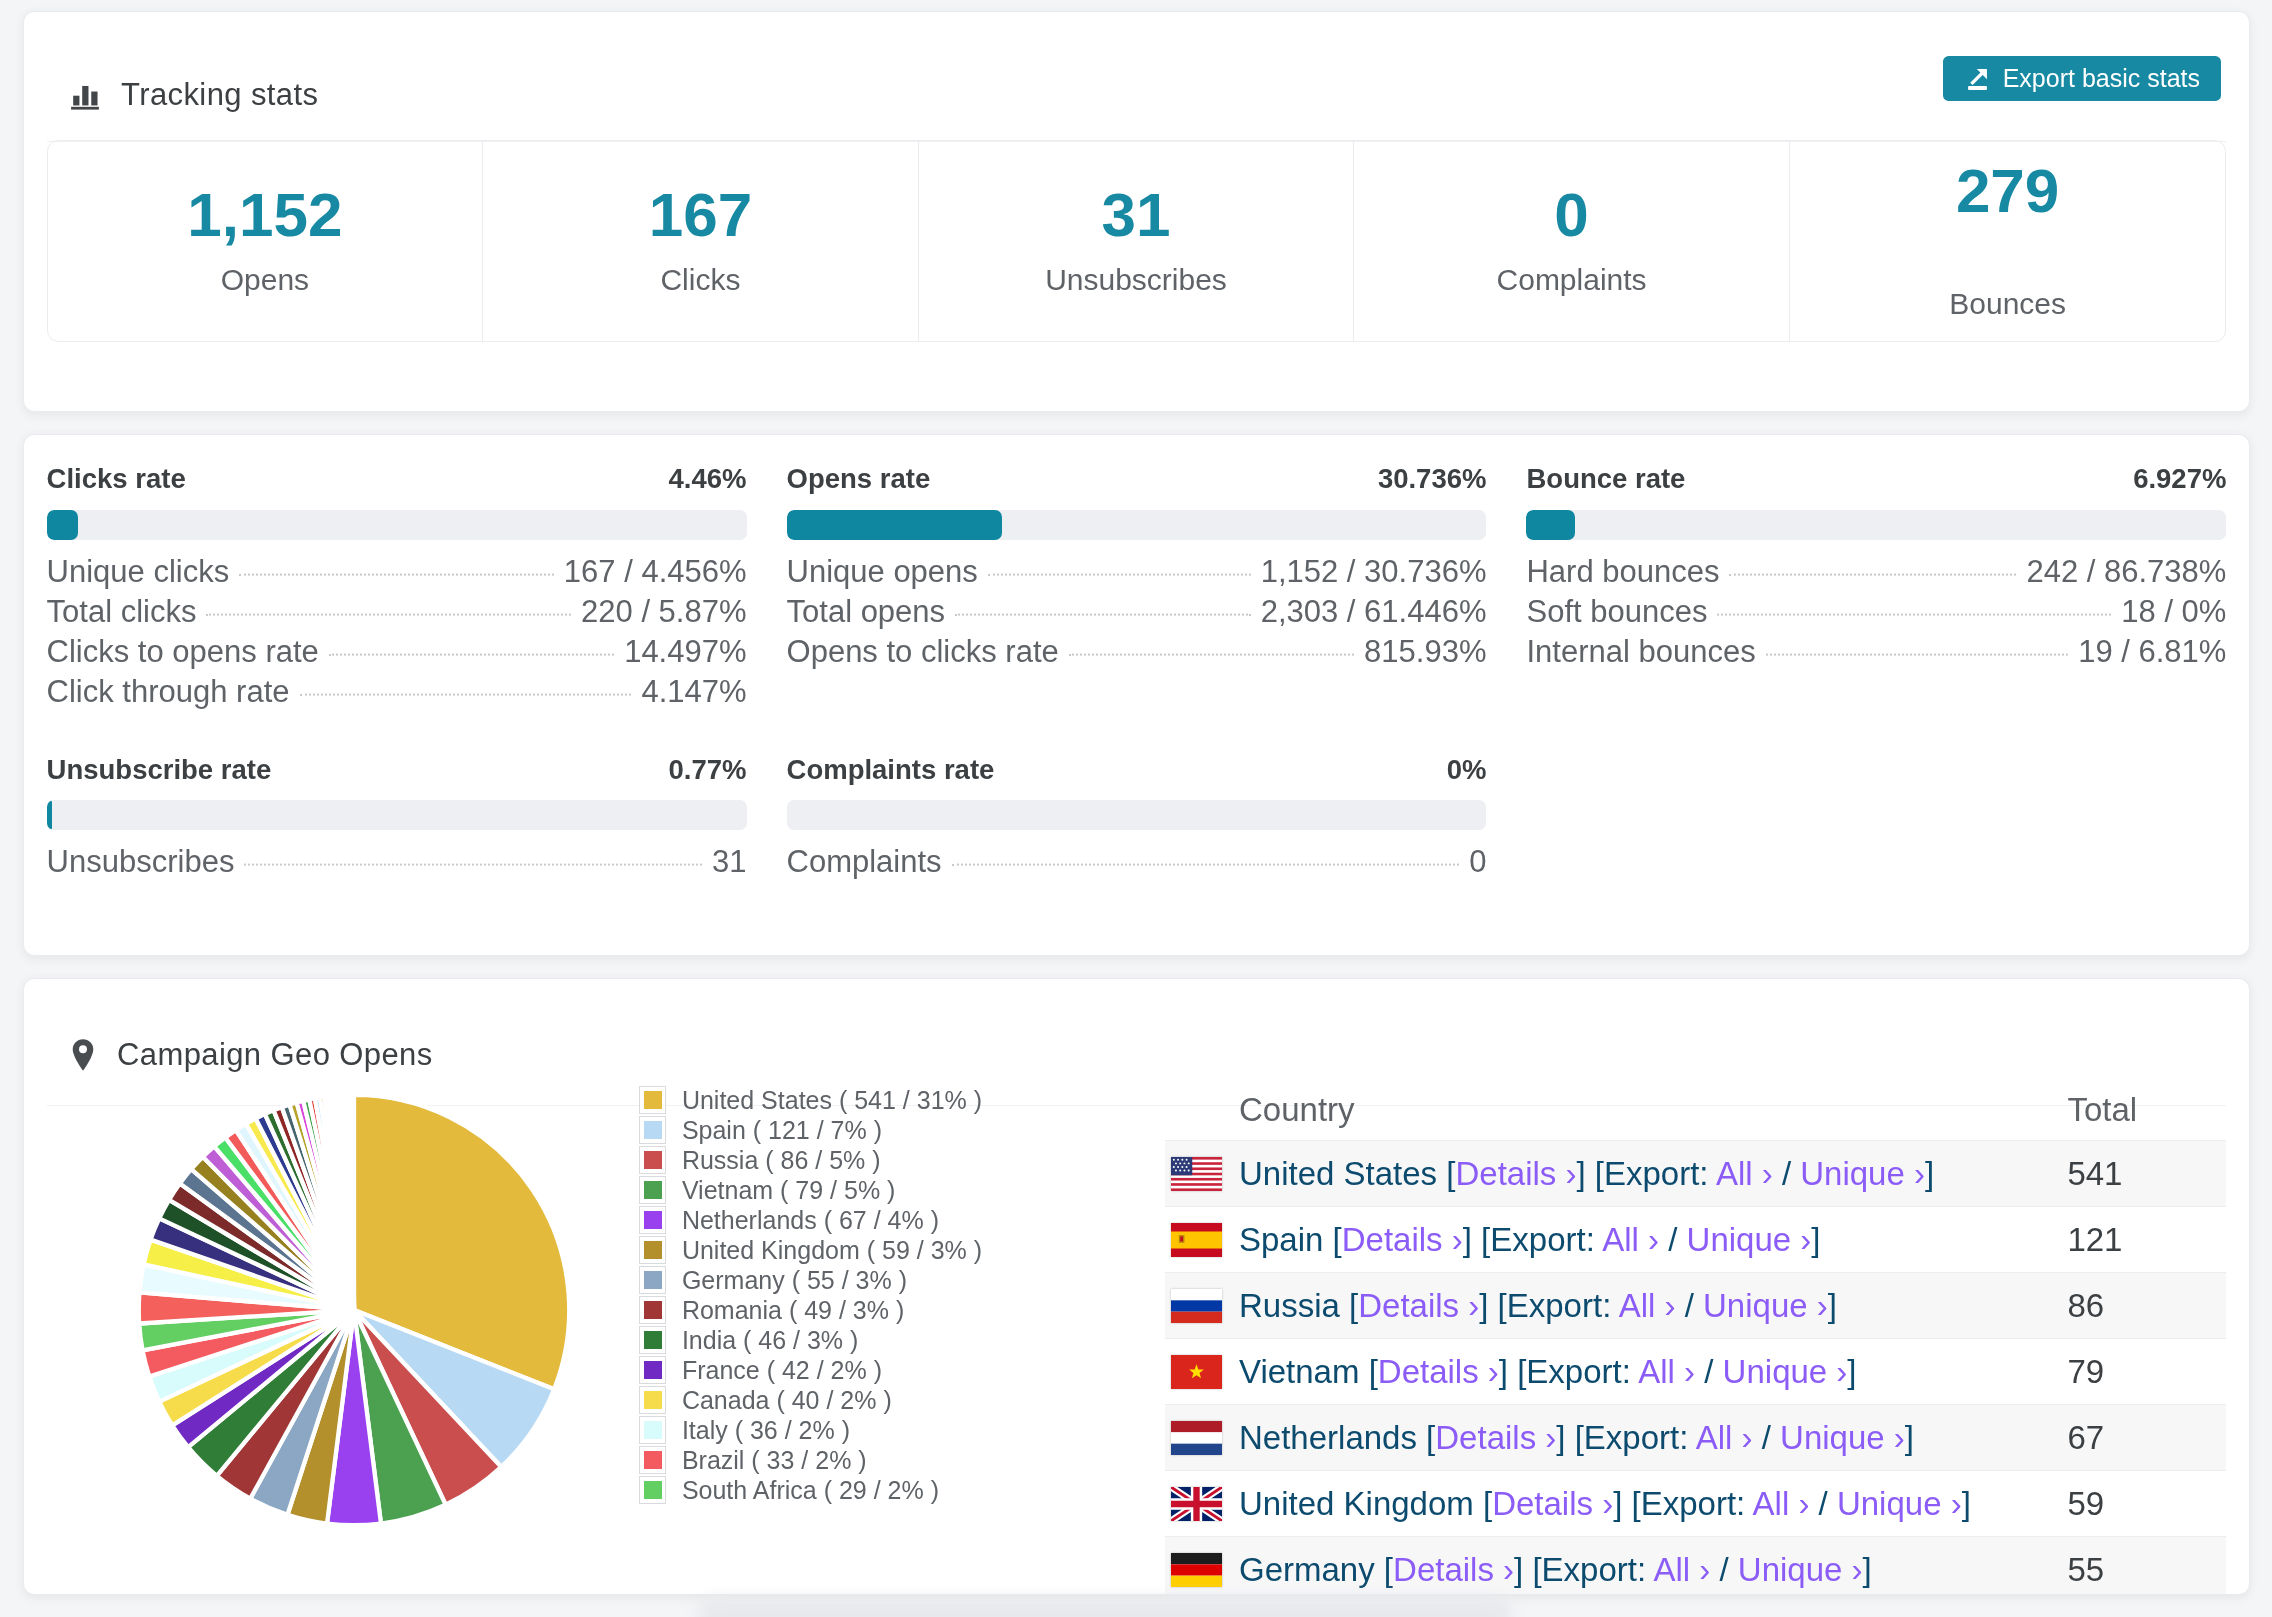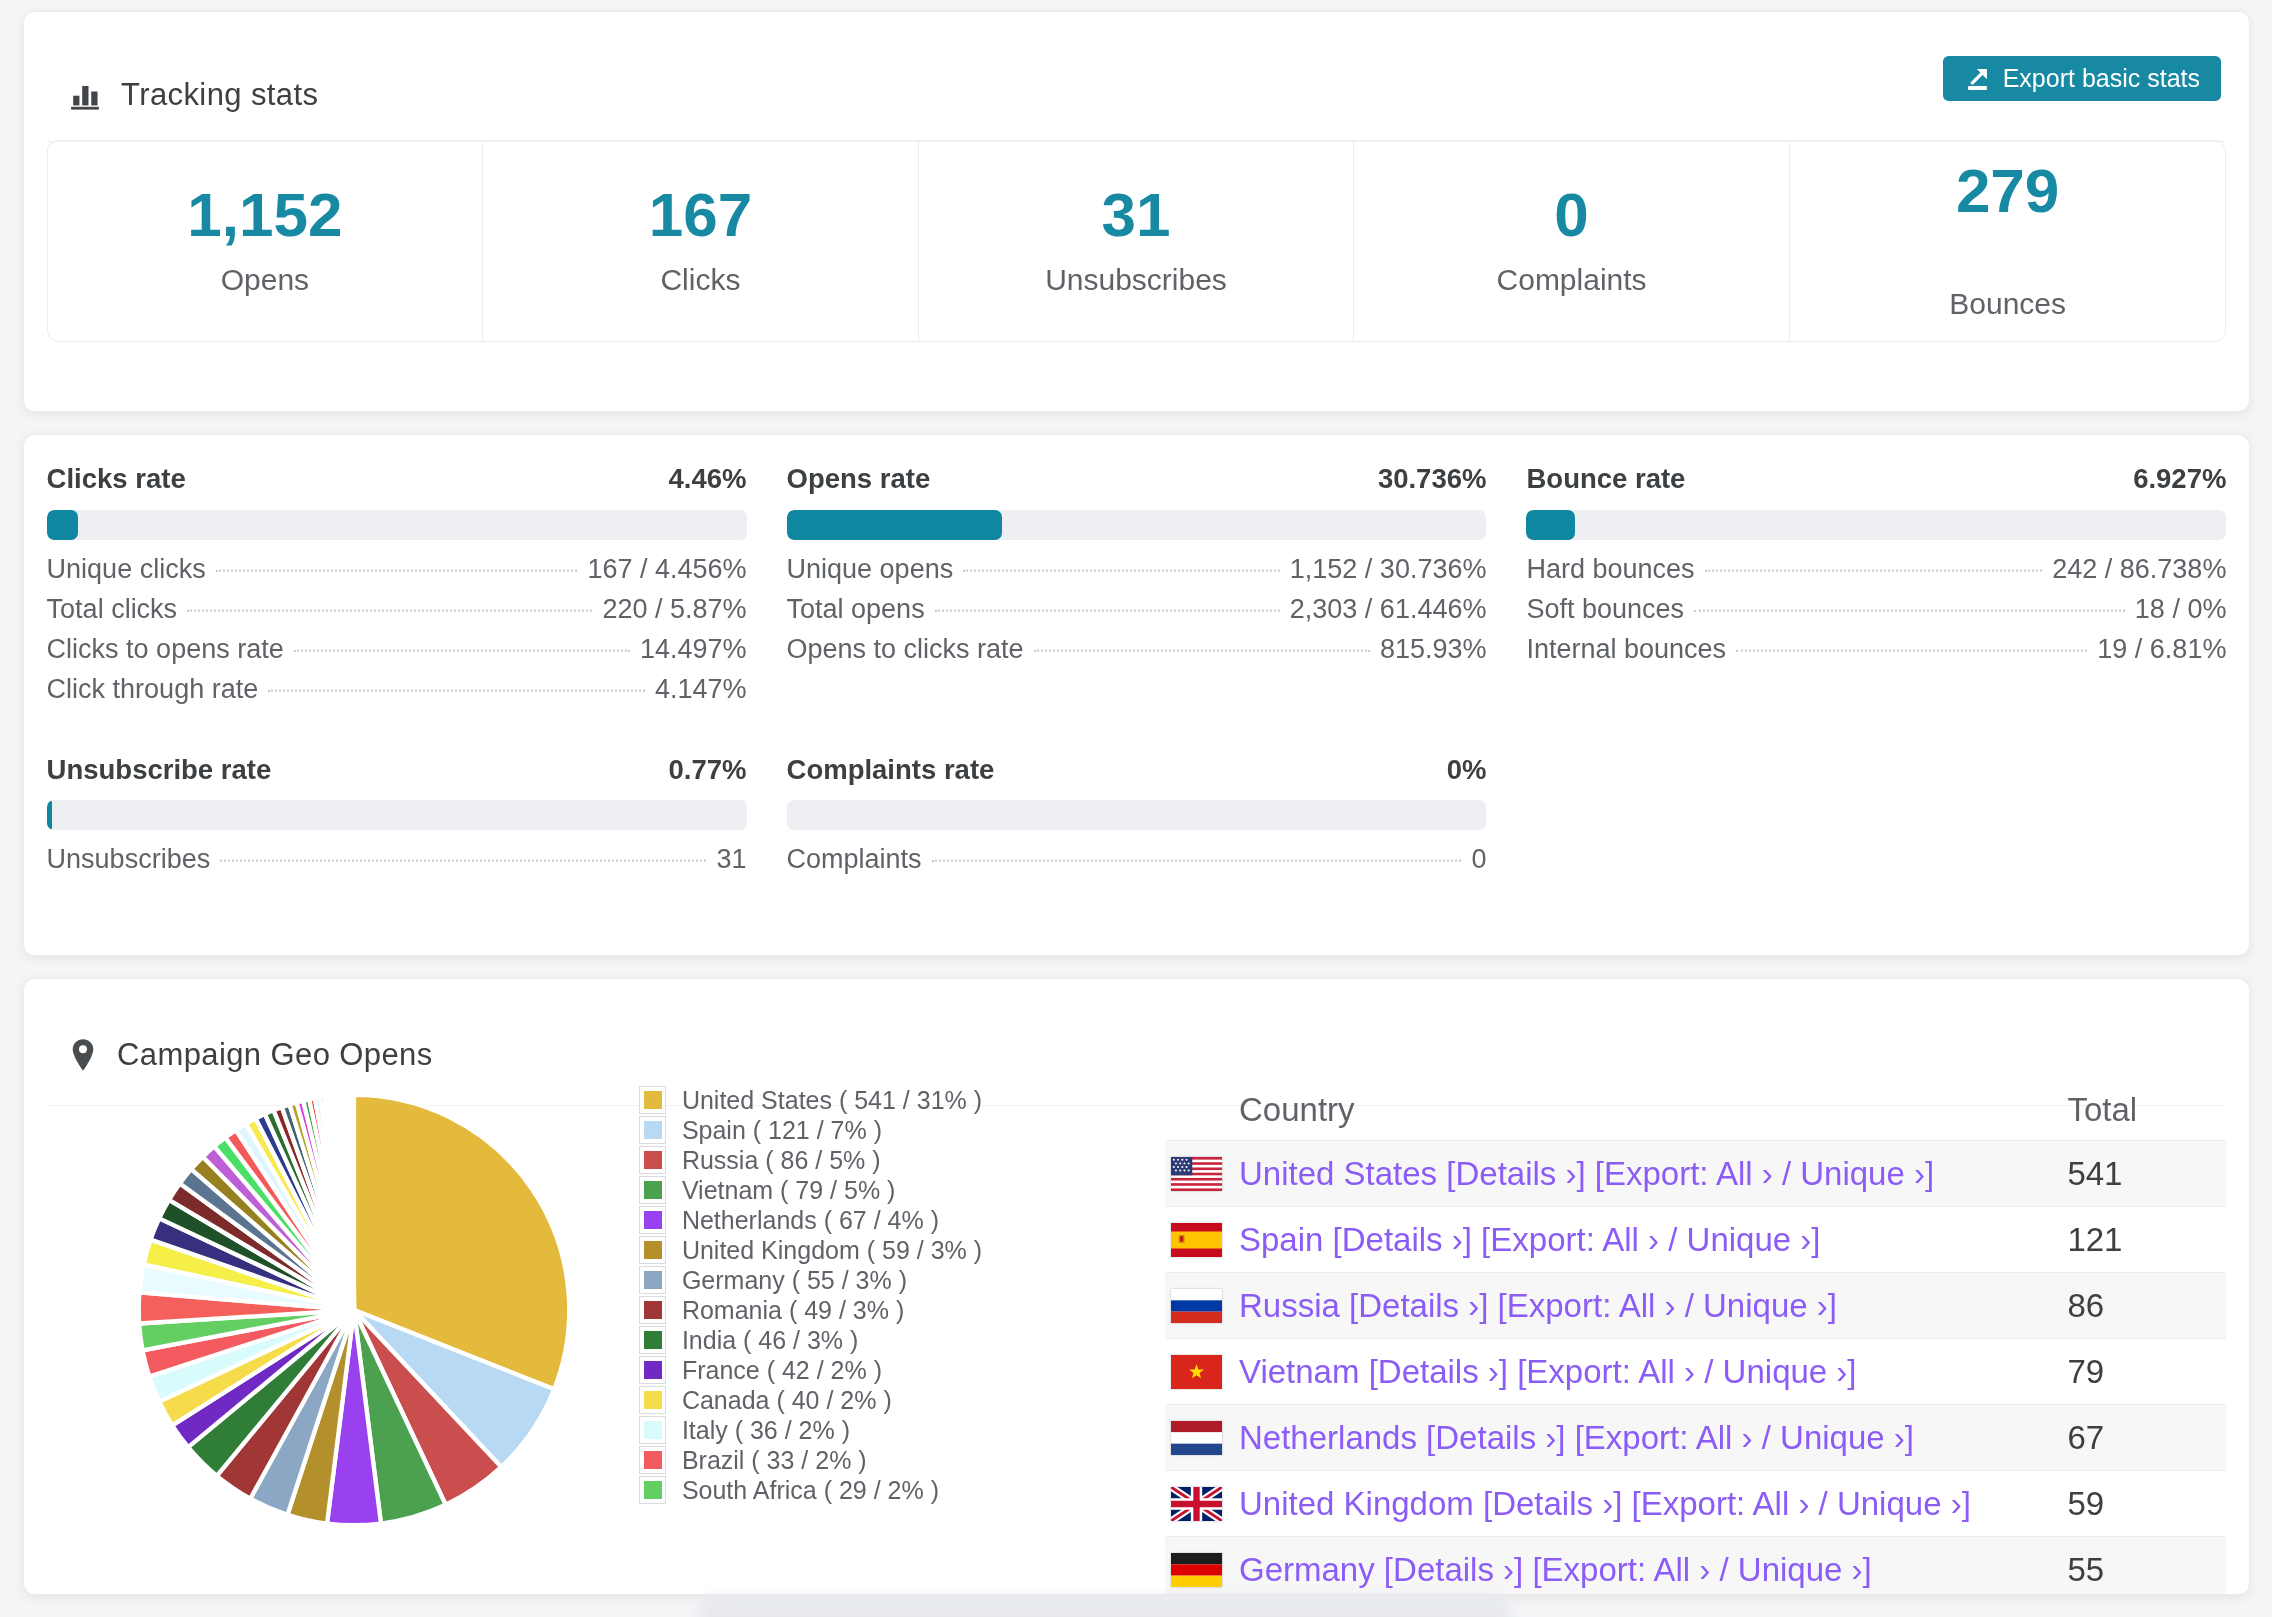--- a/index.html
+++ b/index.html
@@ -45,42 +45,42 @@
     position:absolute;left:22.6px;right:22.6px;top:28px;
     display:grid;grid-template-columns:repeat(3,1fr);
     column-gap:40px;row-gap:40px;align-content:start;
   }
   .panel-head{display:flex;justify-content:space-between;align-items:baseline;height:34px;}
   .panel-title{font-size:27.5px;font-weight:700;color:#3c4043;}
   .panel-value{font-size:27.5px;font-weight:700;color:#3c4043;}
   .bar{margin-top:12.7px;height:30px;border-radius:7px;background:#edeff2;position:relative;overflow:hidden;}
   .fill{position:absolute;left:0;top:0;bottom:0;background:#0f87a0;border-radius:7px;}
   .rows{margin-top:14px;}
-  .d-row{display:flex;align-items:baseline;height:40px;font-size:27px;color:#5f6368;}
+  .d-row{display:flex;align-items:baseline;height:40px;font-size:31px;color:#5f6368;}
   .d-label{white-space:nowrap;}
   .leader{flex:1;border-bottom:2.1px dotted #c7c9cc;margin:0 10px;transform:translateY(-6.4px);}
   .d-val{white-space:nowrap;}
 
   .pie{position:absolute;left:104px;top:105px;width:452px;height:452px;}
   .legend{position:absolute;left:615px;top:106px;list-style:none;margin:0;padding:0;}
   .legend li{display:flex;align-items:center;height:30px;font-size:25px;color:#5f6368;}
   .swatch{width:25.4px;height:25.4px;border:1.4px solid #d8dadd;background:#fff;display:flex;align-items:center;justify-content:center;margin-right:15.5px;flex:none;}
   .swatch i{display:block;width:18.4px;height:18.4px;}
 
   .geo-table{position:absolute;left:1141px;right:22.6px;top:100px;font-size:33px;}
   .t-head{display:grid;grid-template-columns:1fr 159px;height:61px;align-items:center;color:#5f6368;padding-left:74px;}
   .g-row{
     display:grid;grid-template-columns:1fr 159px;height:66px;align-items:center;
     border-top:1.4px solid #ededef;position:relative;padding-left:74px;box-sizing:border-box;
   }
   .g-row.stripe{background:#f7f7f8;}
   .flag{position:absolute;left:5.6px;top:50%;transform:translateY(-50%);width:51px;height:34px;box-shadow:0 0 2.1px rgba(0,0,0,.25);line-height:0;}
   .flag svg{display:block;}
   .c-text{white-space:nowrap;}
-  .dark{color:#8b5cf6;}
+  .dark{color:#0c4a6e;}
   a.lnk{color:#8b5cf6;text-decoration:none;cursor:pointer;}
   .g-total{color:#3c4043;}
 
   .bottom-blob{
     position:absolute;left:699px;top:1598px;width:812px;height:49px;
     background:#e7e9ec;border-radius:12.7px;filter:blur(7px);
   }
 </style>
 </head>
 <body>

